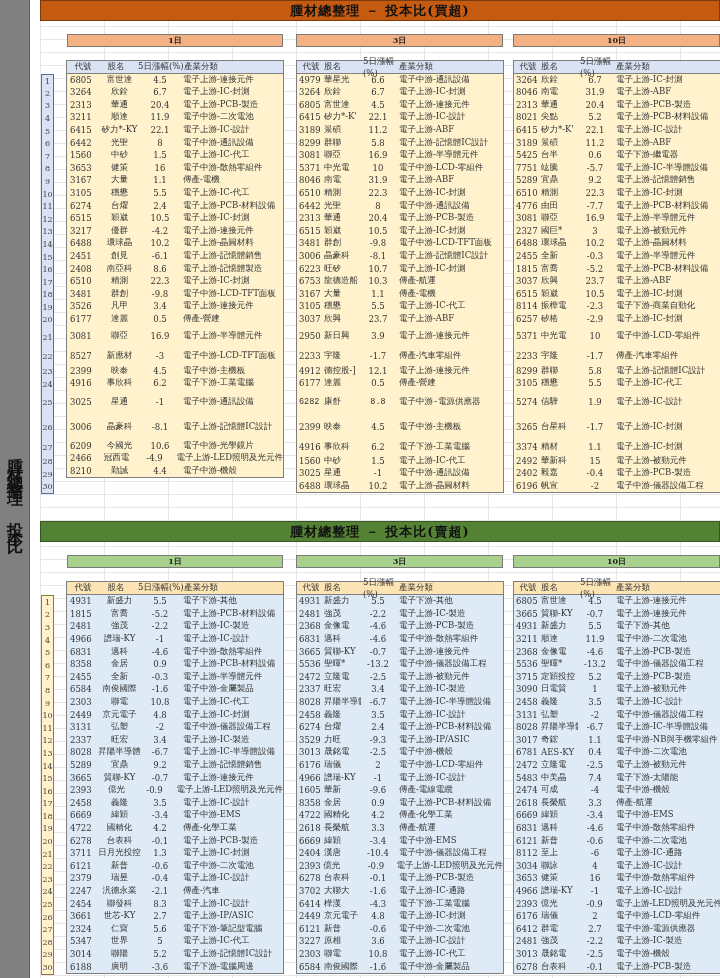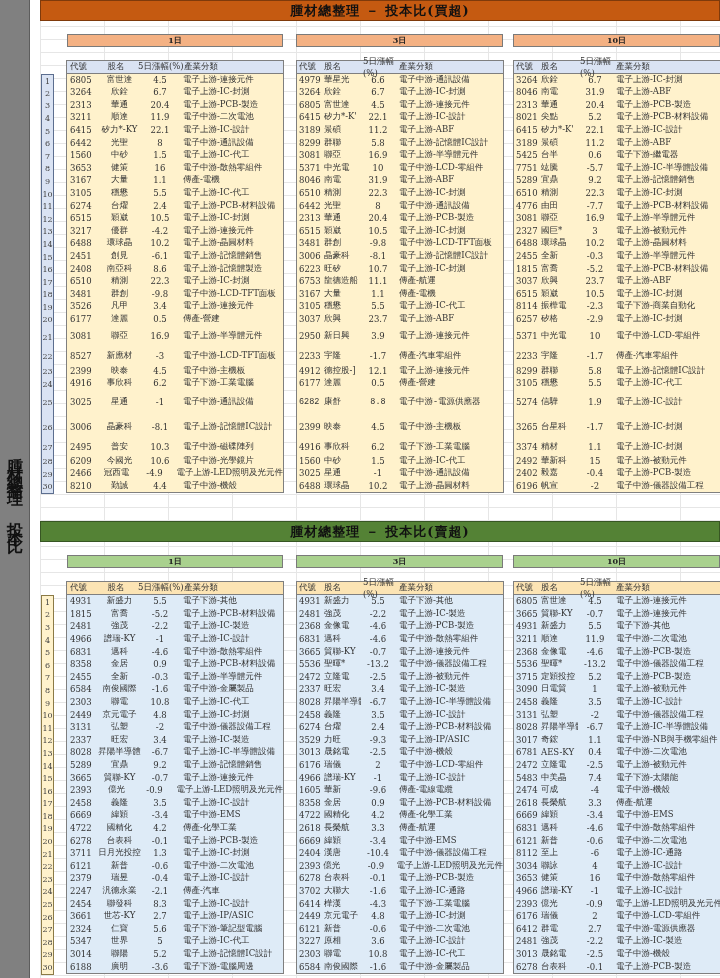--- a/index.html
+++ b/index.html
@@ -66,21 +66,21 @@
     height: 13px; display: flex; align-items: center;
     font-size: 8.5px; color: #333; border-bottom: 1px solid #7f7f7f;
   }
   .tbl.buy .hdr { background: #dae3f3; }
   .tbl.sell .hdr { background: #fce4b4; }
   .row { display: flex; align-items: center; font-size: 8.5px; color: #333; white-space: nowrap; }
   .c-code { width: 29px; padding-left: 3px; }
   .c-name { width: 47px; text-align: center; overflow: hidden; }
   .c-pct { width: 34px; text-align: center; }
   .c-ind { flex: 1; padding-left: 6px; overflow: visible; }
-  .hdr .c-code { padding-left: 3px; }
+  .hdr .c-code { padding-left: 3px; text-align: center; }
   .hdr .c-pct { width: 48px; text-align: left; padding-left: 2px; }
   .hdr .c-ind { padding-left: 0; }
   .hdr .c-name { width: 40px; }
   .narrow .c-code { width: 26px; padding-left: 2px; }
   .narrow .c-name { width: 38px; text-align: left; padding-left: 1px; }
   .narrow .c-pct { width: 34px; }
   .narrow .c-ind { padding-left: 4px; }
 </style>
 </head>
 <body>
@@ -285,26 +285,20 @@
       <span class="c-name">星通</span>
       <span class="c-pct">-1</span>
       <span class="c-ind">電子中游-通訊設備</span>
     </div>
     <div class="row" style="height: 25px;">
       <span class="c-code">3006</span>
       <span class="c-name">晶豪科</span>
       <span class="c-pct">-8.1</span>
       <span class="c-ind">電子上游-記憶體IC設計</span>
     </div>
-    <div class="row" style="height: 15px;">
-      <span class="c-code">2495</span>
-      <span class="c-name">普安</span>
-      <span class="c-pct">10.3</span>
-      <span class="c-ind">電子中游-磁碟陣列</span>
-    </div>
     <div class="row" style="height: 12.6px;">
       <span class="c-code">6209</span>
       <span class="c-name">今國光</span>
       <span class="c-pct">10.6</span>
       <span class="c-ind">電子中游-光學鏡片</span>
     </div>
     <div class="row" style="height: 12.6px;">
       <span class="c-code">2466</span>
       <span class="c-name">冠西電</span>
       <span class="c-pct">-4.9</span>
@@ -416,21 +410,21 @@
     </div>
     <div class="row" style="height: 12.6px;">
       <span class="c-code">6223</span>
       <span class="c-name">旺矽</span>
       <span class="c-pct">10.7</span>
       <span class="c-ind">電子上游-IC-封測</span>
     </div>
     <div class="row" style="height: 12.6px;">
       <span class="c-code">6753</span>
       <span class="c-name">龍德造船</span>
-      <span class="c-pct">11.1</span>
+      <span class="c-pct">10.3</span>
       <span class="c-ind">傳產-航運</span>
     </div>
     <div class="row" style="height: 12.6px;">
       <span class="c-code">3167</span>
       <span class="c-name">大量</span>
       <span class="c-pct">1.1</span>
       <span class="c-ind">傳產-電機</span>
     </div>
     <div class="row" style="height: 12.6px;">
       <span class="c-code">3105</span>

